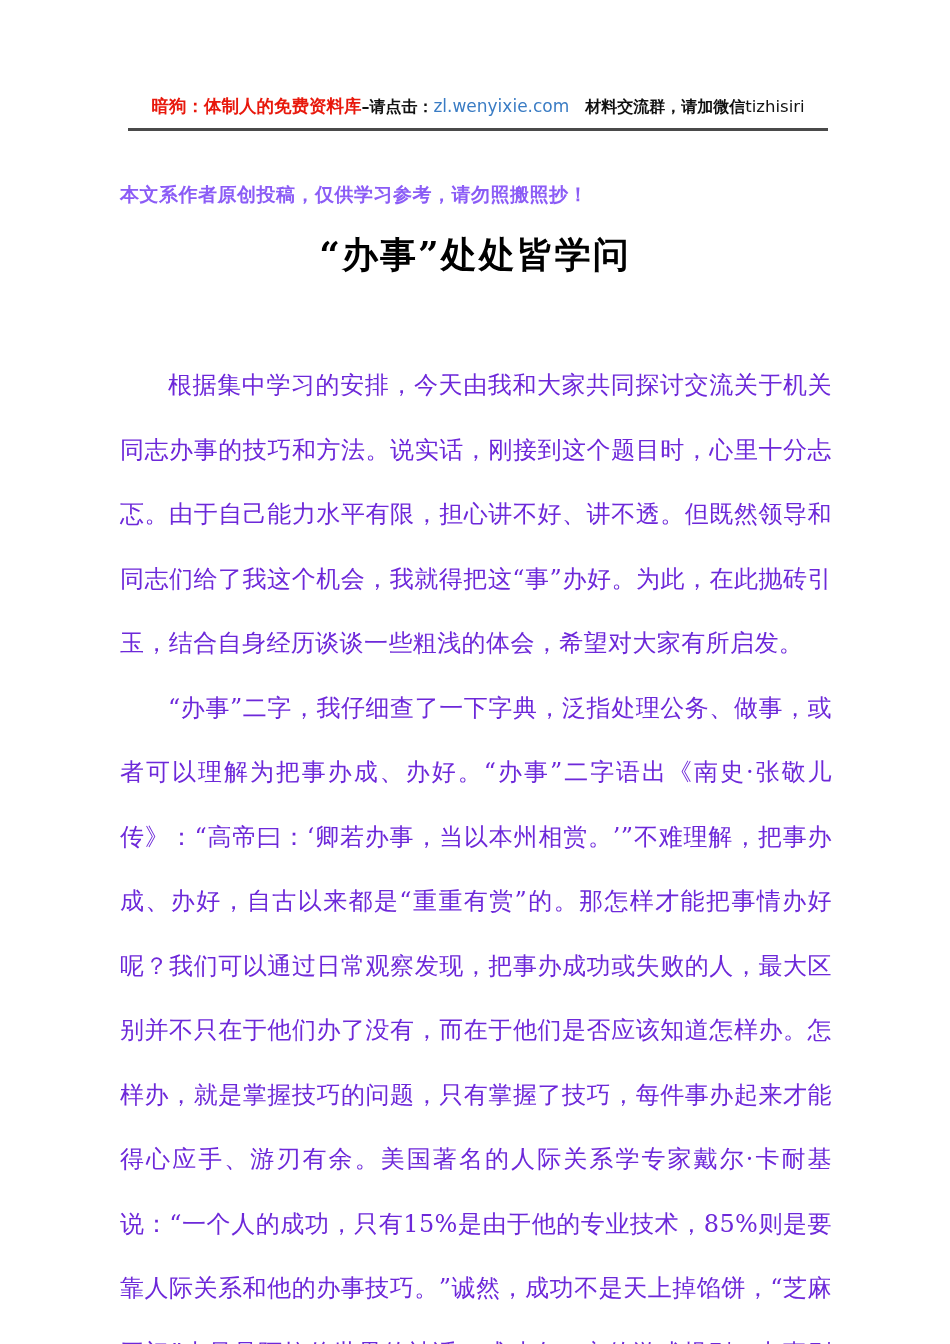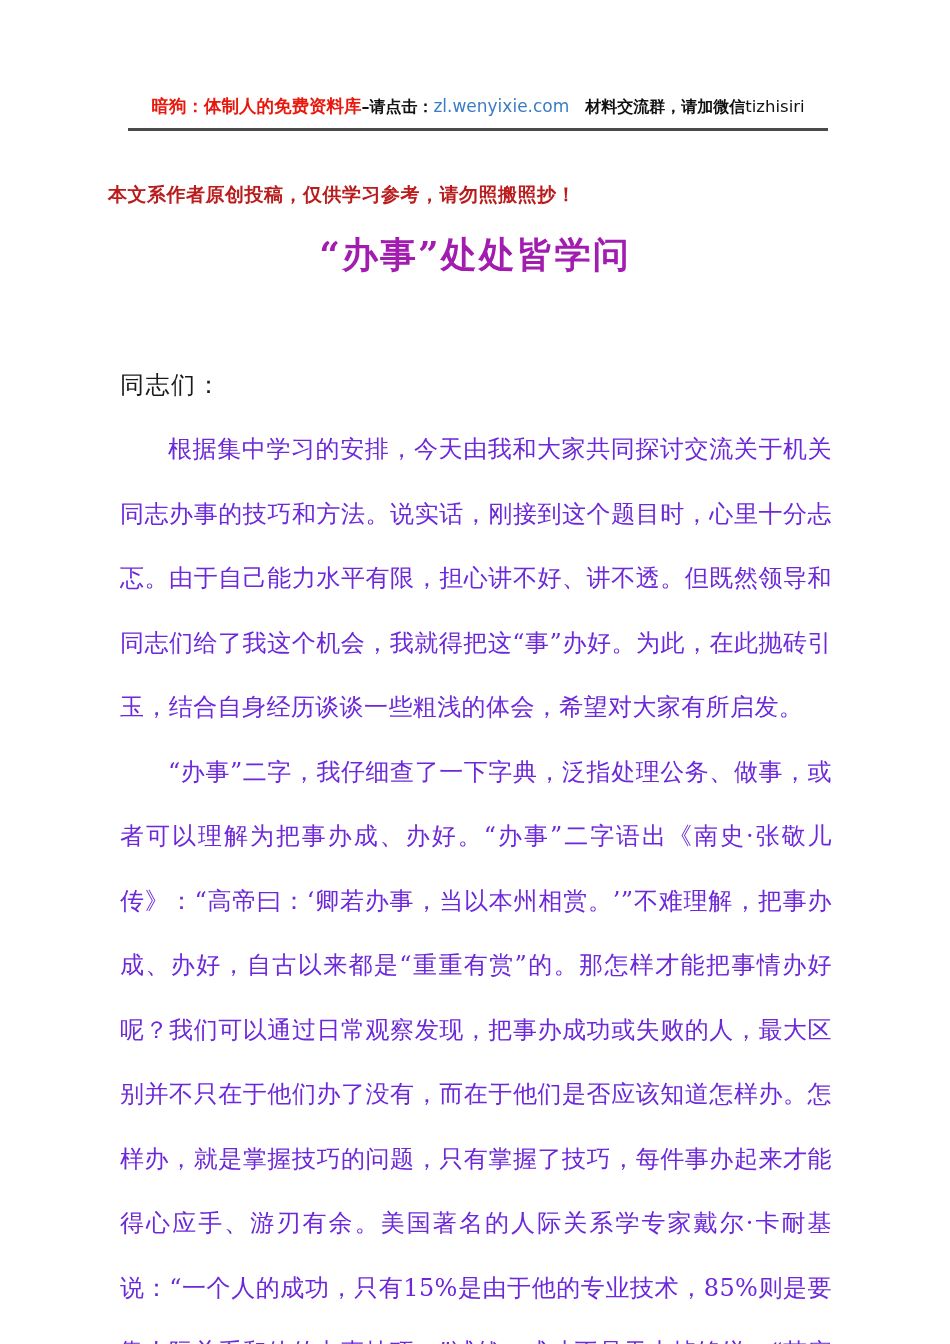--- a/index.html
+++ b/index.html
@@ -75,42 +75,42 @@
     left: 128px;
     top: 93px;
     width: 700px;
     height: 3px;
     background: #4a4a4a;
   }
 
   
   .disclaimer {
     position: absolute;
-    left: 108px;
+    left: 120px;
     top: 147px;
     font-family: "DejaVu Serif", "Liberation Serif", serif;
     font-weight: 700;
     font-size: 19px;
     letter-spacing: 0.5px;
-    color: #b91c1c;
+    color: #8b5cf6;
     white-space: nowrap;
   }
 
   
   .doc-title {
     position: absolute;
     left: 0;
     top: 196px;
     width: 950px;
     text-align: center;
     font-family: "DejaVu Serif", "Liberation Serif", serif;
     font-weight: 700;
     font-size: 36px;
     letter-spacing: 2px;
-    color: #a21caf;
+    color: #000000;
   }
 
   
   .body-block {
     position: absolute;
     left: 120px;
     top: 318px;
     width: 712px;
   }
 
@@ -148,18 +148,17 @@
     <span class="promo-brand">暗狗：体制人的免费资料库</span><span class="promo-click">–请点击：</span><span class="promo-link">zl.wenyixie.com</span><span class="promo-gap"></span><span class="promo-contact">材料交流群，请加微信</span><span class="promo-handle">tizhisiri</span>
   </div>
 
   <div class="promo-rule"></div>
 
   <div class="disclaimer">本文系作者原创投稿，仅供学习参考，请勿照搬照抄！</div>
 
   <div class="doc-title">“办事”处处皆学问</div>
 
   <div class="body-block">
-    <div class="salutation">同志们：</div>
     <p class="para first">根据集中学习的安排，今天由我和大家共同探讨交流关于机关同志办事的技巧和方法。说实话，刚接到这个题目时，心里十分忐忑。由于自己能力水平有限，担心讲不好、讲不透。但既然领导和同志们给了我这个机会，我就得把这“事”办好。为此，在此抛砖引玉，结合自身经历谈谈一些粗浅的体会，希望对大家有所启发。</p>
     <p class="para">“办事”二字，我仔细查了一下字典，泛指处理公务、做事，或者可以理解为把事办成、办好。“办事”二字语出《南史·张敬儿传》：“高帝曰：‘卿若办事，当以本州相赏。’”不难理解，把事办成、办好，自古以来都是“重重有赏”的。那怎样才能把事情办好呢？我们可以通过日常观察发现，把事办成功或失败的人，最大区别并不只在于他们办了没有，而在于他们是否应该知道怎样办。怎样办，就是掌握技巧的问题，只有掌握了技巧，每件事办起来才能得心应手、游刃有余。美国著名的人际关系学专家戴尔·卡耐基说：“一个人的成功，只有15%是由于他的专业技术，85%则是要靠人际关系和他的办事技巧。”诚然，成功不是天上掉馅饼，“芝麻开门”也只是阿拉伯世界的神话。成功有一定的游戏规则，办事则有一定的</p>
   </div>
 
 </div>
 
 </body></html>

